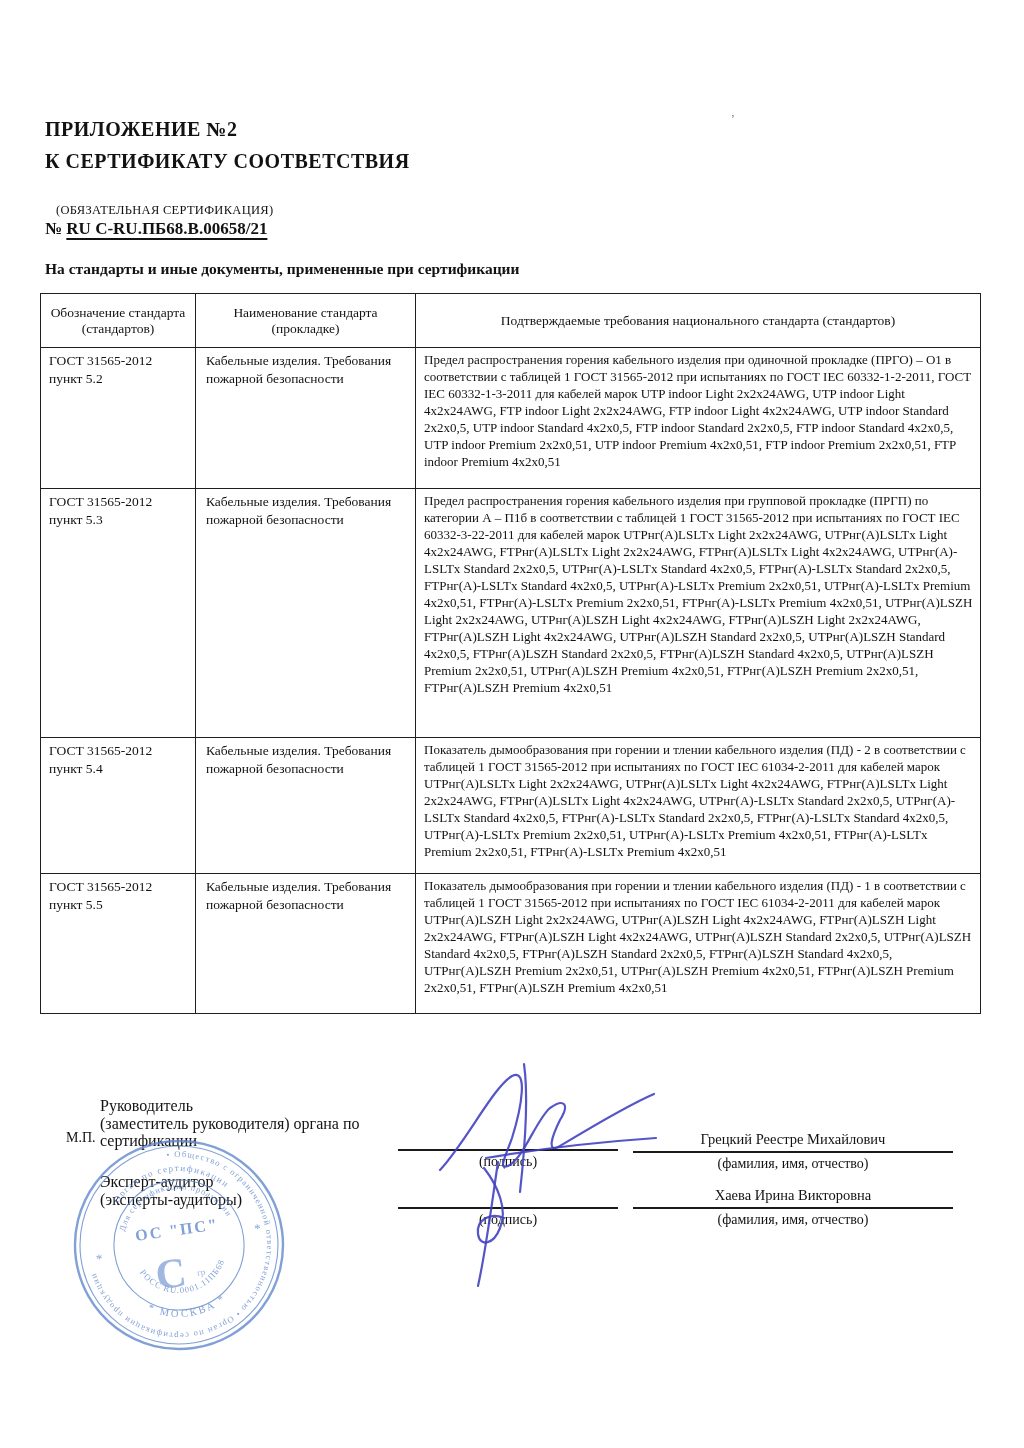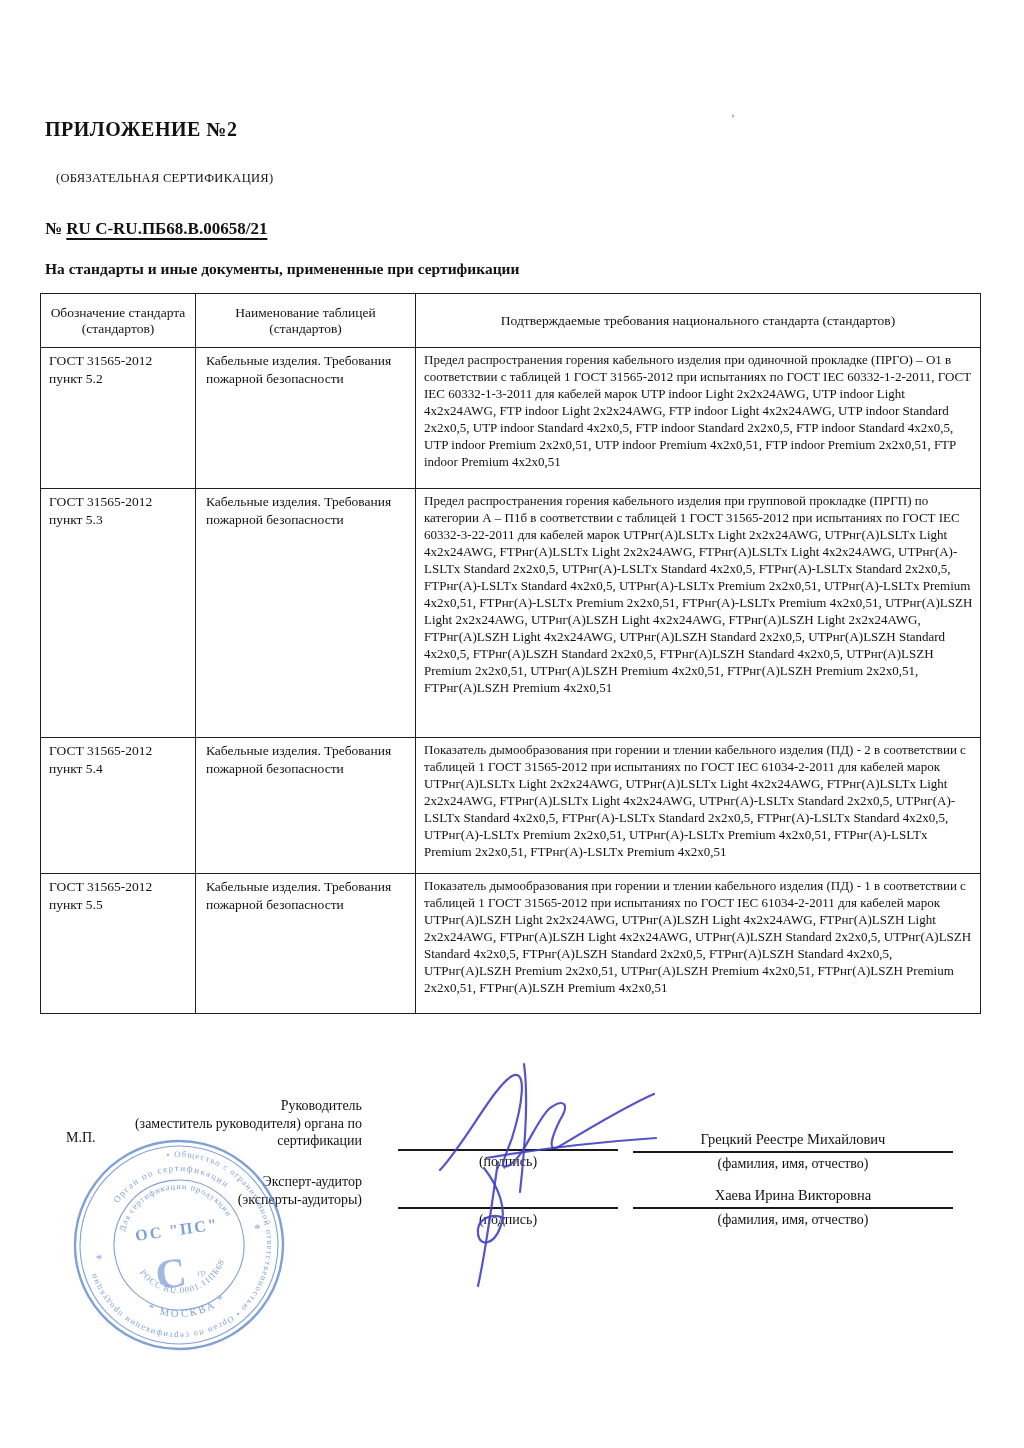--- a/index.html
+++ b/index.html
@@ -26,52 +26,53 @@
     border:1.6px solid #1f1f1f; vertical-align:top; overflow:hidden;
   }
   table.std th {
     font-weight:normal; font-size:13.5px; text-align:center; vertical-align:middle;
     line-height:16px; padding:3px 6px; height:54px;
   }
   td.c-std { width:155px; font-size:13.5px; line-height:18px; padding:4px 6px 4px 8px; white-space:pre-line; }
   td.c-name { width:220px; font-size:13.5px; line-height:18px; padding:4px 6px 4px 10px; }
   td.c-req { width:565px; font-size:13px; line-height:17px; padding:3px 6px 3px 8px;margin-top:30px; }
   .row1 { height:141px; } .row2 { height:249px; } .row3 { height:136px; } .row4 { height:140px; }
-  .sig-label { font-size:14px; line-height:17.5px; text-align:right; white-space:pre-line; }
+  .sig-label { font-size:16px; line-height:17.5px; text-align:left; white-space:pre-line; }
   .mp { font-size:14px; }
   .sig-line { height:2px; background:#1a1a1a; }
   .sig-caption { font-size:14px; text-align:center; }
   .person-name { font-size:14.5px; text-align:center; }
   .footer-note { font-size:14.5px; line-height:23px; }
   .artifact { font-size:11px; color:#555; }
   .ink { stroke:#4343c2; stroke-width:2.2; fill:none; stroke-linecap:round; stroke-linejoin:round; opacity:.9; }
 </style>
 </head>
 <body>
 
 <div class="page">
 
   <span class="abs artifact" style="left:731px; top:112px;">’</span>
 
   <div class="abs centered" style="left:0; top:118px; width:922px;">
     <div class="title-line">ПРИЛОЖЕНИЕ №2</div>
+    <div class="title-line" style="margin-top:9px;">К СЕРТИФИКАТУ СООТВЕТСТВИЯ</div>
     <div class="subtitle" style="margin-top:30px;padding-left:11px;">(ОБЯЗАТЕЛЬНАЯ СЕРТИФИКАЦИЯ)</div>
   </div>
 
   <div class="abs centered cert-number" style="left:0; top:219px; width:1070px;">
     <span>№ </span><span class="num">RU C-RU.ПБ68.В.00658/21</span>
   </div>
 
   <div class="abs centered section-heading" style="left:0; top:260px; width:922px;">На стандарты и иные документы, примененные при сертификации</div>
 
   <table class="std">
     <tbody>
         <tr>
       <th style="width:155px;">Обозначение стандарта (стандартов)</th>
-      <th style="width:220px;">Наименование таблицей (стандартов)</th>
+      <th style="width:220px;">Наименование стандарта (прокладке)</th>
       <th style="width:565px;">Подтверждаемые требования национального стандарта (стандартов)</th>
     </tr>
     <tr class="row1">
       <td class="c-std">ГОСТ 31565-2012
 пункт 5.2</td>
       <td class="c-name">Кабельные изделия. Требования пожарной безопасности</td>
       <td class="c-req">Предел распространения горения кабельного изделия при одиночной прокладке (ПРГО) – О1 в соответствии с таблицей 1 ГОСТ 31565-2012 при испытаниях по ГОСТ IEC 60332-1-2-2011, ГОСТ IEC 60332-1-3-2011 для кабелей марок UTP indoor Light 2x2x24AWG, UTP indoor Light 4x2x24AWG, FTP indoor Light 2x2x24AWG, FTP indoor Light 4x2x24AWG, UTP indoor Standard 2x2x0,5, UTP indoor Standard 4x2x0,5, FTP indoor Standard 2x2x0,5, FTP indoor Standard 4x2x0,5, UTP indoor Premium 2x2x0,51, UTP indoor Premium 4x2x0,51, FTP indoor Premium 2x2x0,51, FTP indoor Premium 4x2x0,51</td>
     </tr>
     <tr class="row2">
       <td class="c-std">ГОСТ 31565-2012

